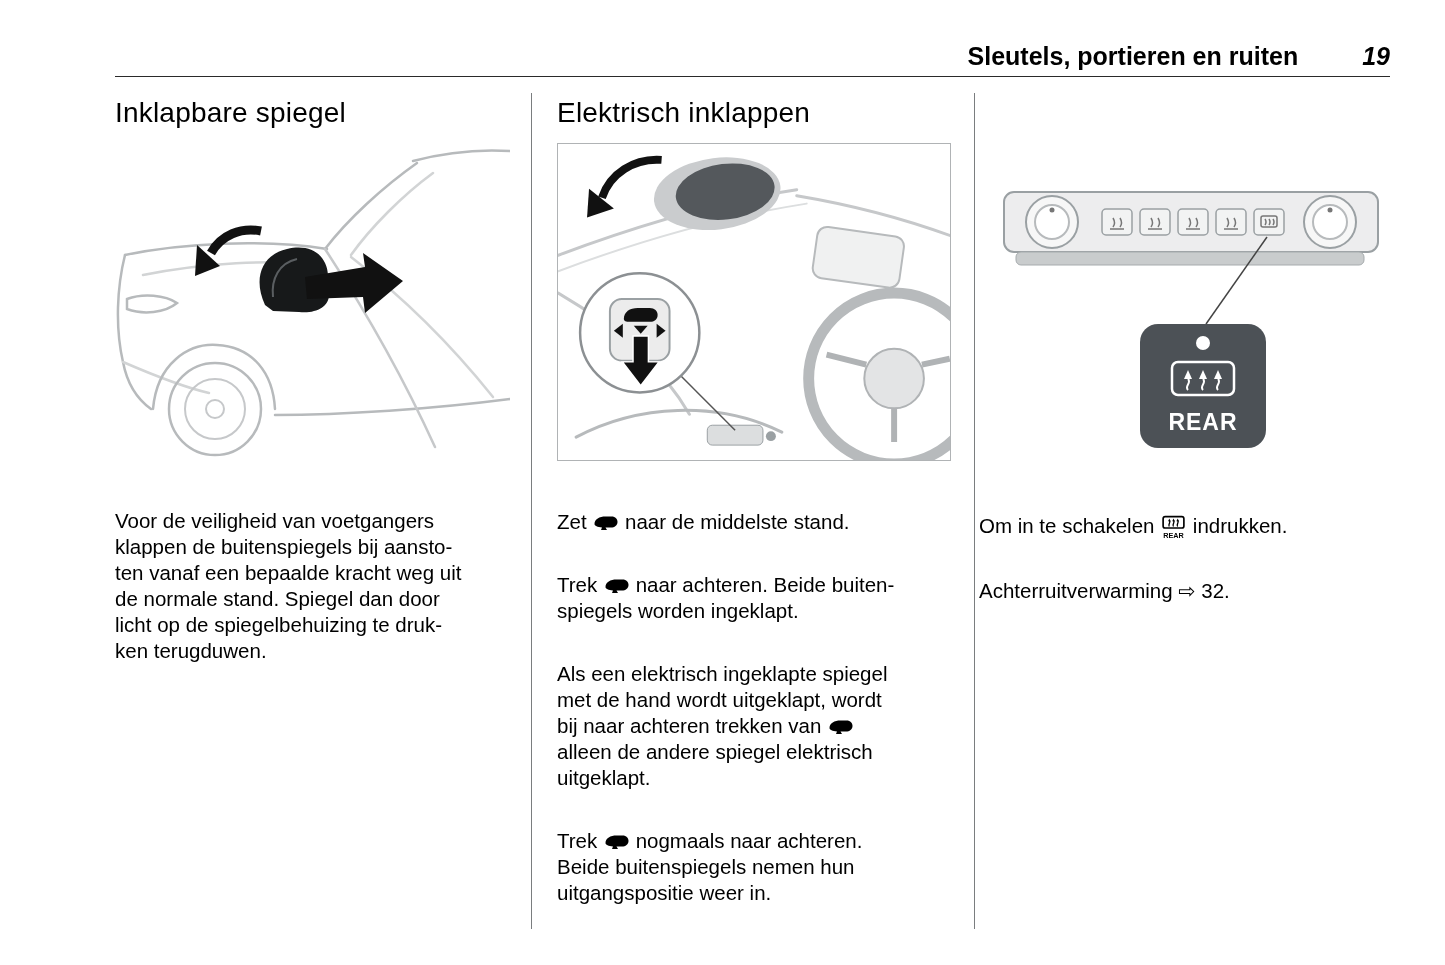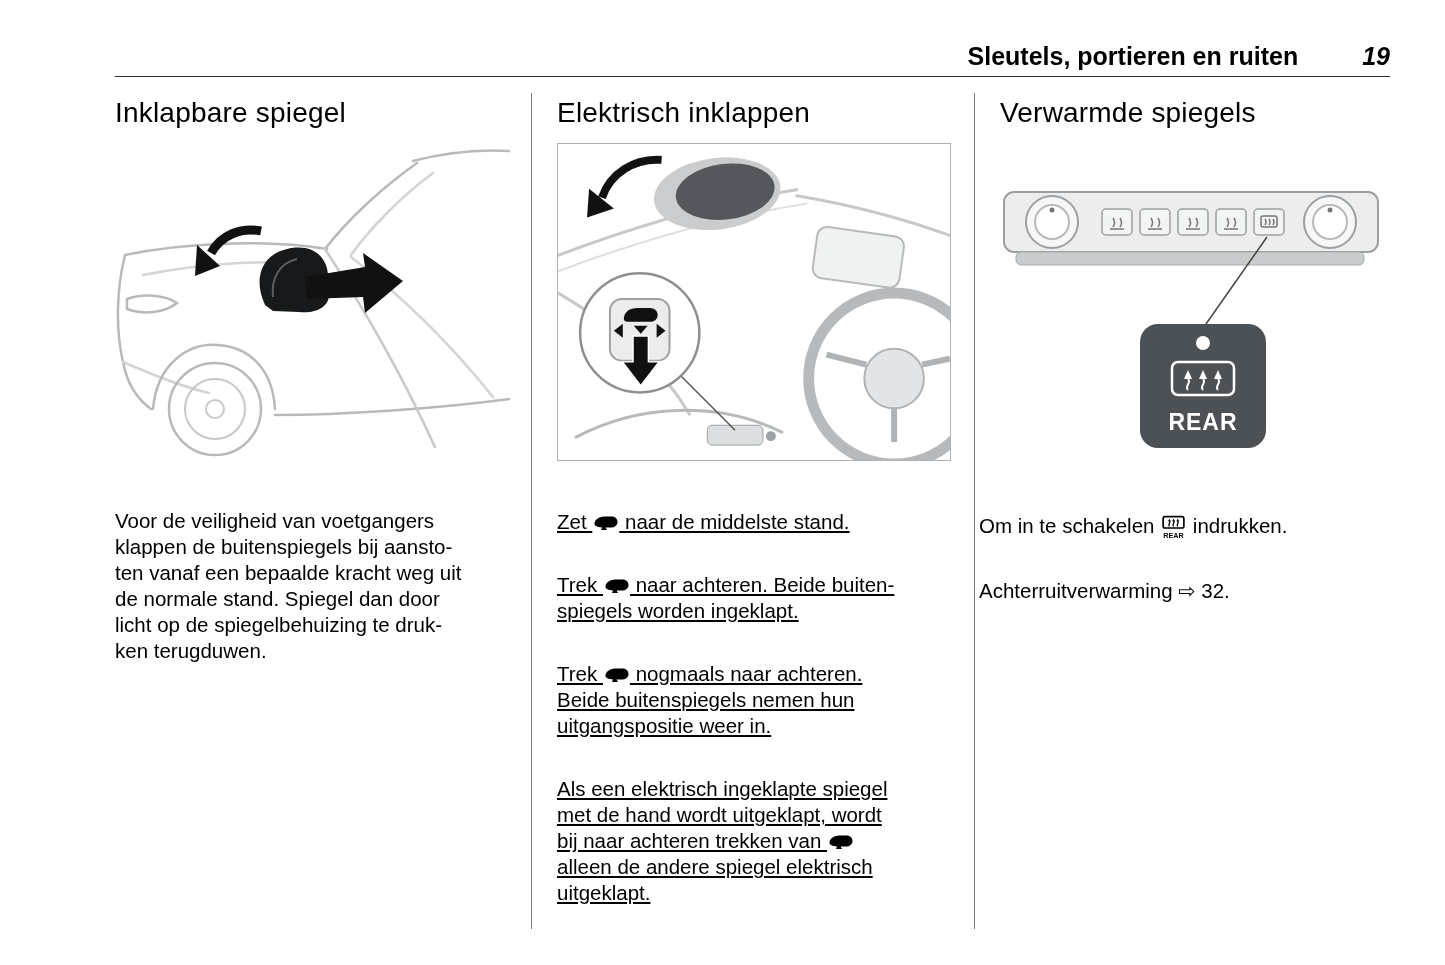--- a/index.html
+++ b/index.html
@@ -37,21 +37,21 @@
   .fig-left   { left: 113px; top: 147px; width: 397px; height: 318px; }
   .fig-middle { left: 557px; top: 143px; width: 394px; height: 318px; border: 1px solid #b0b3b5; }
   .fig-right  { left: 1000px; top: 178px; width: 390px; height: 295px; }
   .figure svg { display: block; width: 100%; height: 100%; }
 
   .bodytext {
     position: absolute; font-size: 20.5px; line-height: 26px;
     white-space: pre-line;
   }
   .t-left   { left: 115px;  top: 487px; width: 412px; }
-  .t-middle { left: 557px;  top: 483px; width: 412px; text-decoration: underline; }
+  .t-middle { left: 557px;  top: 483px; width: 412px; }
   .t-right  { left: 979px; top: 487px; width: 402px; }
 
   .bodytext p { margin: 0 0 11px 0; white-space: pre-line; }
   .inline-icon { display: inline-block; vertical-align: -2px; }
   .inline-icon.rear { vertical-align: -8px; }
 </style>
 </head>
 <body>
 
 <div class="page">
@@ -145,35 +145,34 @@
   </div>
 
   <div class="bodytext t-middle">
     <p><span>Zet </span><svg class="inline-icon" width="27" height="16" viewBox="0 0 26 16">
           <path fill="#000" d="M2,9 C2,4 7,1.5 13,1.5 H19 C23,1.5 25,4 25,7 C25,10.5 22,12.5 18.5,12.5 H13 L14.5,15 H8.5 L9.5,12.4 C5,12 2,11 2,9 Z"></path>
         </svg><span> naar de middelste stand.</span></p>
     <p><span>Trek </span><svg class="inline-icon" width="27" height="16" viewBox="0 0 26 16">
           <path fill="#000" d="M2,9 C2,4 7,1.5 13,1.5 H19 C23,1.5 25,4 25,7 C25,10.5 22,12.5 18.5,12.5 H13 L14.5,15 H8.5 L9.5,12.4 C5,12 2,11 2,9 Z"></path>
         </svg><span> naar achteren. Beide buiten-
 spiegels worden ingeklapt.</span></p>
+    <p><span>Als een elektrisch ingeklapte spiegel
+met de hand wordt uitgeklapt, wordt
+bij naar achteren trekken van </span><svg class="inline-icon" width="27" height="16" viewBox="0 0 26 16">
+          <path fill="#000" d="M2,9 C2,4 7,1.5 13,1.5 H19 C23,1.5 25,4 25,7 C25,10.5 22,12.5 18.5,12.5 H13 L14.5,15 H8.5 L9.5,12.4 C5,12 2,11 2,9 Z"></path>
+        </svg><span>
+alleen de andere spiegel elektrisch
+uitgeklapt.</span></p>
     <p><span>Trek </span><svg class="inline-icon" width="27" height="16" viewBox="0 0 26 16">
           <path fill="#000" d="M2,9 C2,4 7,1.5 13,1.5 H19 C23,1.5 25,4 25,7 C25,10.5 22,12.5 18.5,12.5 H13 L14.5,15 H8.5 L9.5,12.4 C5,12 2,11 2,9 Z"></path>
         </svg><span> nogmaals naar achteren.
 Beide buitenspiegels nemen hun
 uitgangspositie weer in.</span></p>
-    <p><span>Als een elektrisch ingeklapte spiegel
-met de hand wordt uitgeklapt, wordt
-bij naar achteren trekken van </span><svg class="inline-icon" width="27" height="16" viewBox="0 0 26 16">
-          <path fill="#000" d="M2,9 C2,4 7,1.5 13,1.5 H19 C23,1.5 25,4 25,7 C25,10.5 22,12.5 18.5,12.5 H13 L14.5,15 H8.5 L9.5,12.4 C5,12 2,11 2,9 Z"></path>
-        </svg><span>
-alleen de andere spiegel elektrisch
-uitgeklapt.</span></p>
-  </div>
-
-  <h2 class="heading h-right">Verwarmde spiegels</h2>
+  </div>
+
 
   <div class="figure fig-right">
     <svg viewBox="0 0 390 295">
       <rect x="4" y="14" width="374" height="60" rx="10" fill="#ededee" stroke="#9aa0a3" stroke-width="2"></rect>
       <rect x="16" y="74" width="348" height="13" rx="5" fill="#c9cccd" stroke="#a6abad" stroke-width="1"></rect>
       <g>
         <circle cx="52" cy="44" r="26" fill="#f7f7f7" stroke="#9aa0a3" stroke-width="2"></circle>
         <circle cx="52" cy="44" r="17" fill="#fff" stroke="#b7babc" stroke-width="2"></circle>
         <circle cx="52" cy="32" r="2.5" fill="#777"></circle>
       </g>

